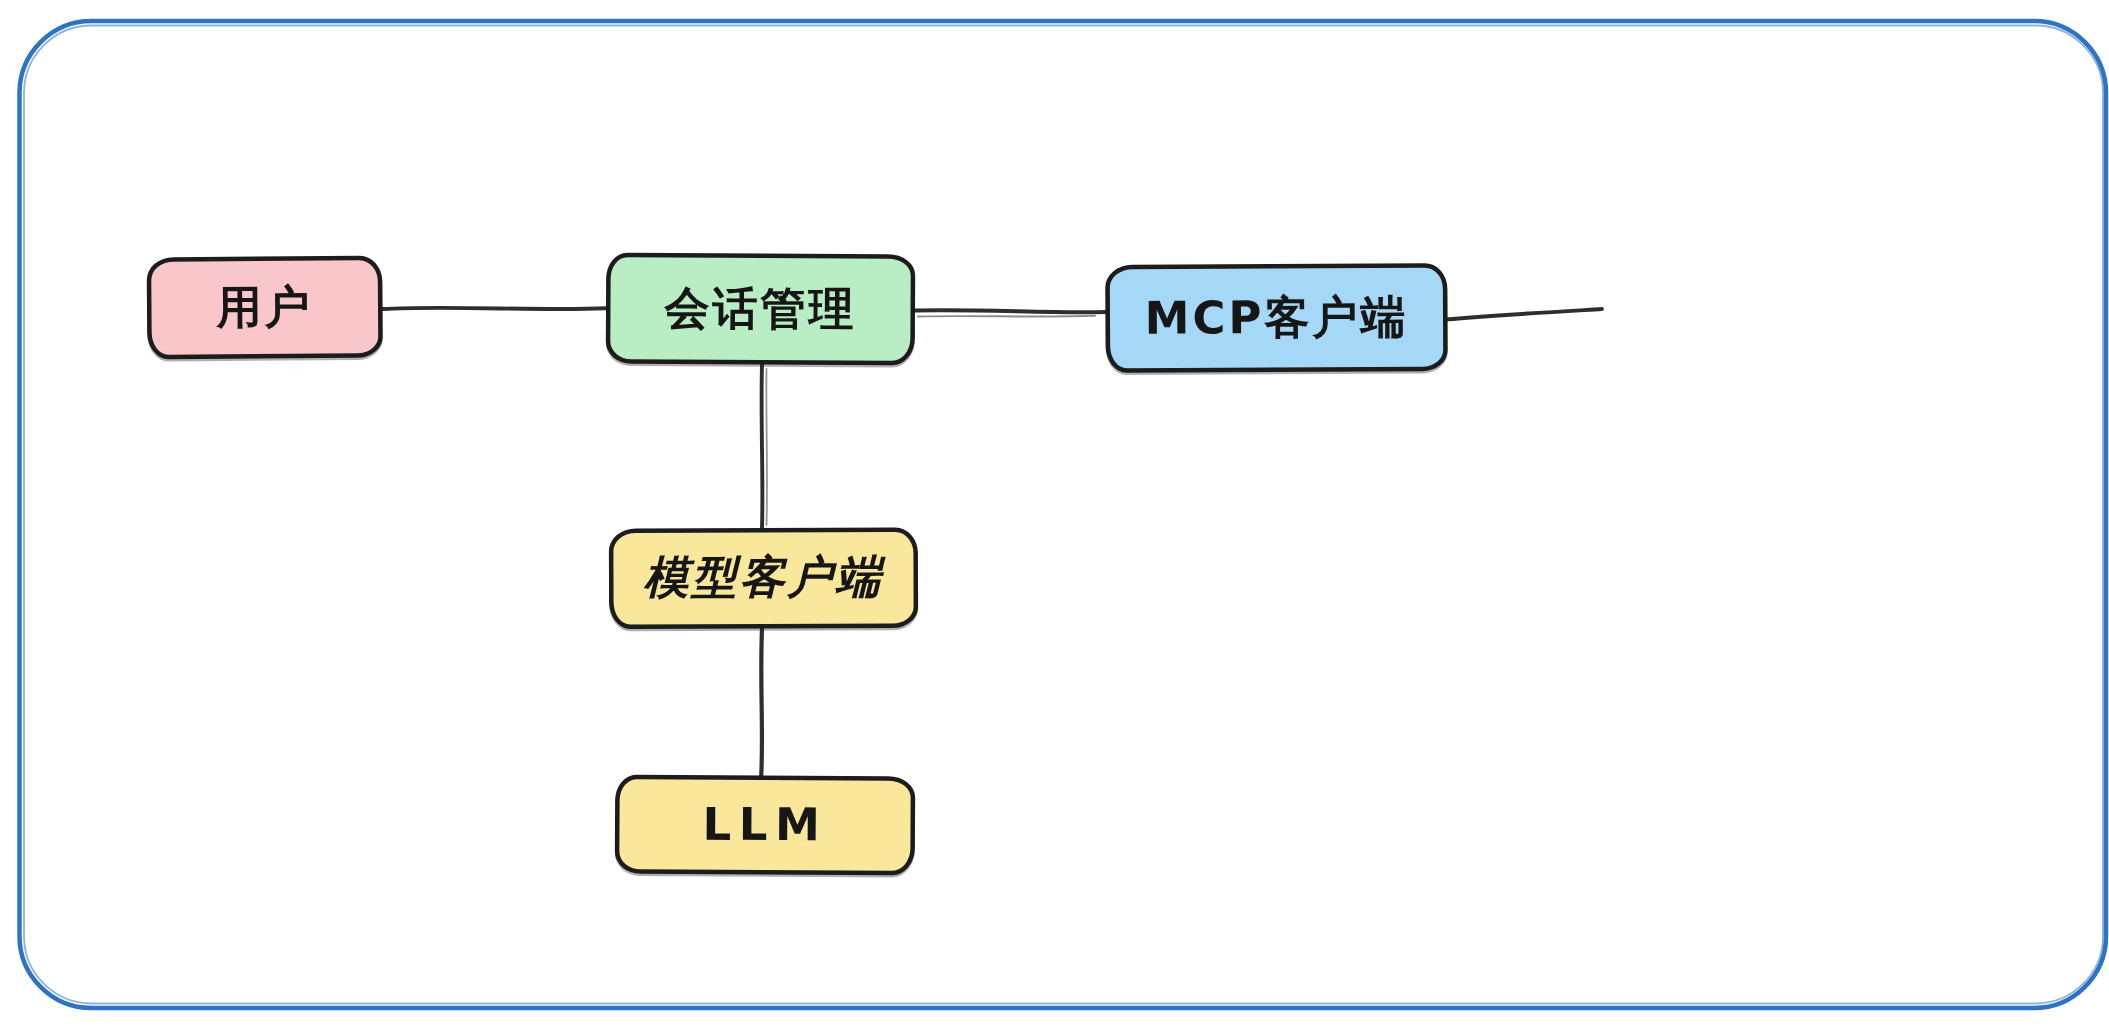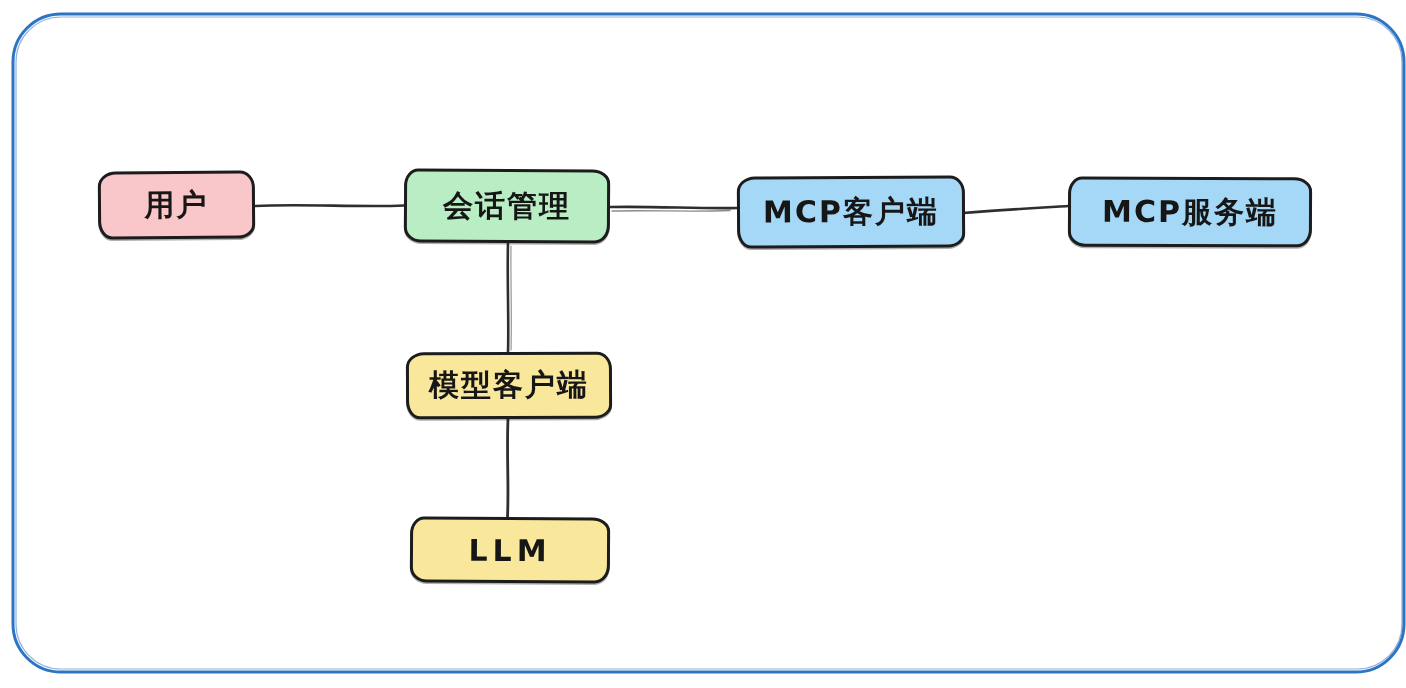--- a/index.html
+++ b/index.html
@@ -40,21 +40,21 @@
 
   .node.pink   { background: #f9c6c9; }
   .node.green  { background: #b9eec5; }
   .node.blue   { background: #a5d8f6; }
   .node.yellow { background: #f9e89c; }
 
   .node-user         { left:  98px; top: 171px; width: 157px; height: 68px; transform: rotate(-0.4deg); }
   .node-session      { left: 404px; top: 169px; width: 206px; height: 74px; transform: rotate(0.3deg); }
   .node-mcp-client   { left: 737px; top: 176px; width: 228px; height: 72px; transform: rotate(-0.3deg); }
   .node-mcp-server   { left:1068px; top: 177px; width: 244px; height: 70px; transform: rotate(0.2deg); }
-  .node-model-client { left: 406px; top: 352px; width: 206px; height: 67px; transform: rotate(-0.2deg); }
+  .node-model-client { left: 406px; top: 352px; width: 206px; height: 67px; transform: rotate(-0.2deg); font-style: italic; }
   .node-llm          { left: 410px; top: 517px; width: 200px; height: 66px; transform: rotate(0.3deg); }
 
   .node-llm .label { letter-spacing: 5px; }
 </style>
 </head>
 <body>
 
 <div class="canvas">
 
   <svg class="wires" viewBox="0 0 1406 688" aria-hidden="true">
@@ -92,23 +92,20 @@
   </div>
 
   <div class="node green r2 node-session">
     <span class="label">会话管理</span>
   </div>
 
   <div class="node blue r1 node-mcp-client">
     <span class="label">MCP客户端</span>
   </div>
 
-  <div class="node blue r2 node-mcp-server">
-    <span class="label">MCP服务端</span>
-  </div>
 
   <div class="node yellow r1 node-model-client">
     <span class="label">模型客户端</span>
   </div>
 
   <div class="node yellow r2 node-llm">
     <span class="label">LLM</span>
   </div>
 
 </div>

